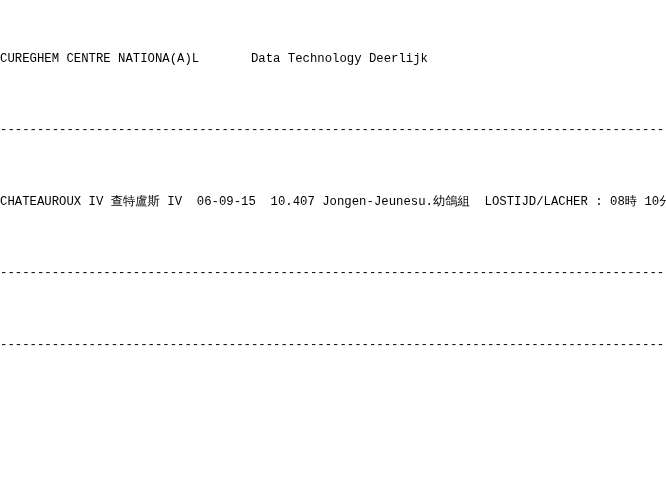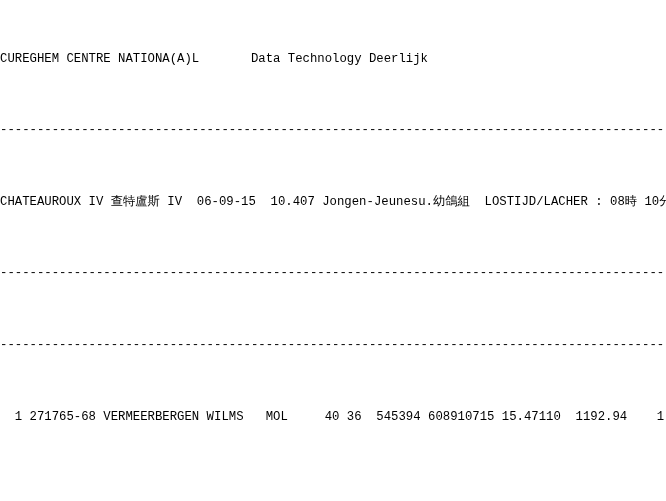--- a/index.html
+++ b/index.html
@@ -18,14 +18,13 @@
 </style>
 </head>
 <body>
 
 <div class="sheet">
   <div class="line"><span class="org">CUREGHEM CENTRE NATIONA(A)L</span><span>Data Technology Deerlijk</span></div>
   <div class="line">-----------------------------------------------------------------------------------------------</div>
   <div class="line">CHATEAUROUX IV 查特盧斯 IV  06-09-15  10.407 Jongen-Jeunesu.幼鴿組  LOSTIJD/LACHER : 08時 10分放鴿</div>
   <div class="line">-----------------------------------------------------------------------------------------------</div>
   <div class="line">-----------------------------------------------------------------------------------------------</div>
-  <div id="rows"><div class="line">  1 271765-68 VERMEERBERGEN WILMS   MOL     40 36  545394 608910715 15.47110  1192.94    1</div></div>
 </div>
 
 </body></html>

